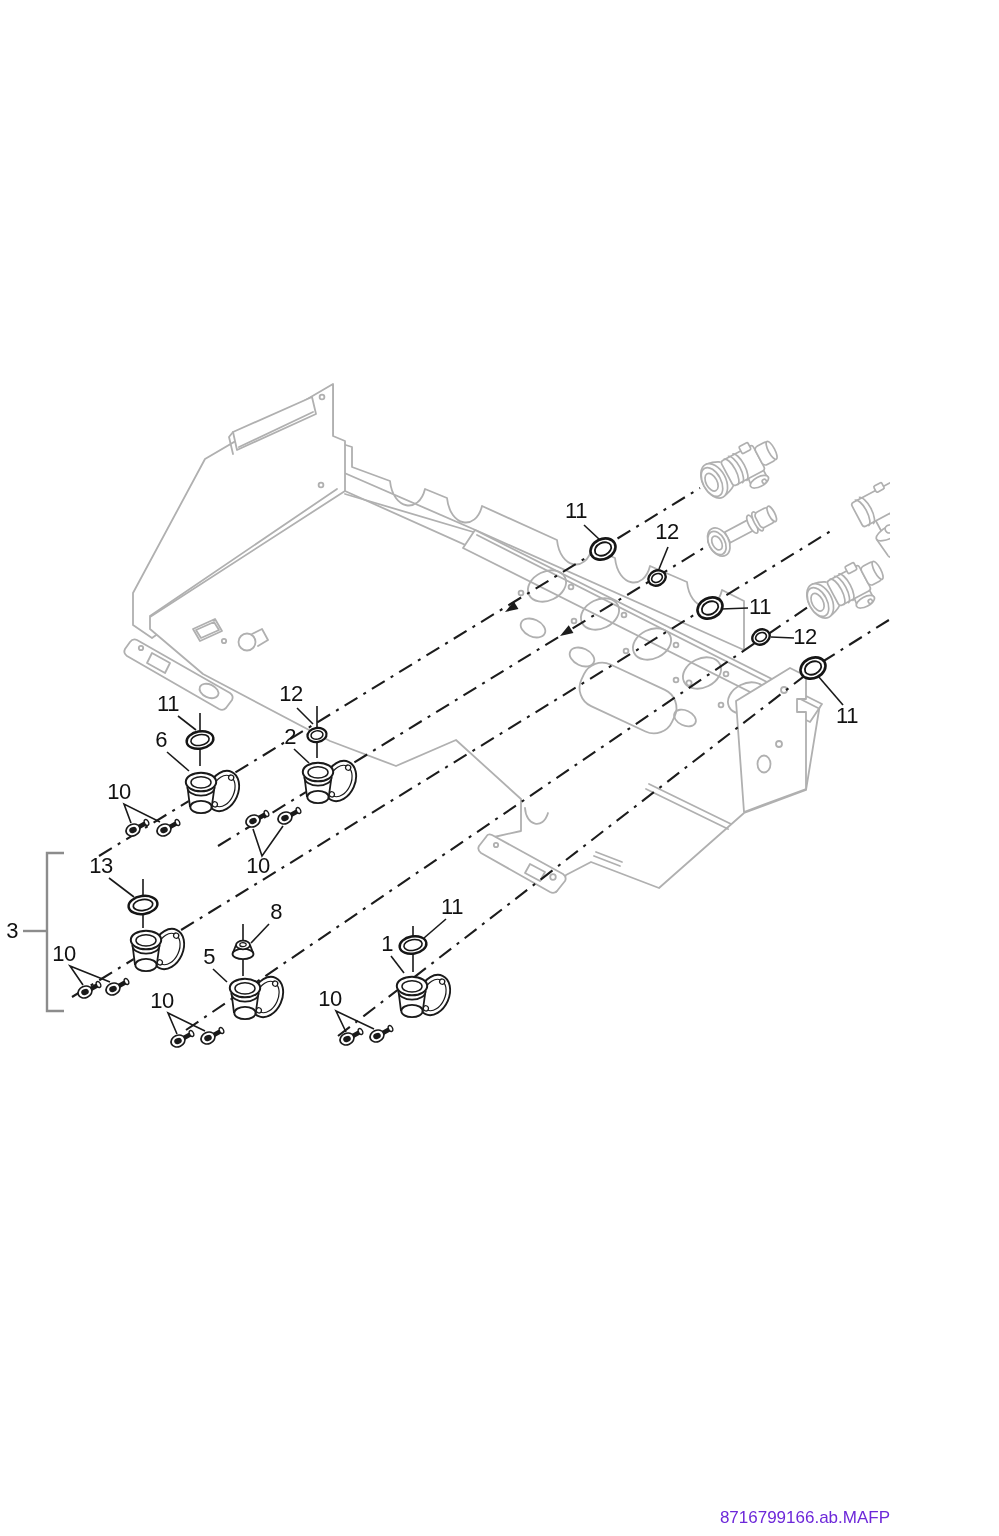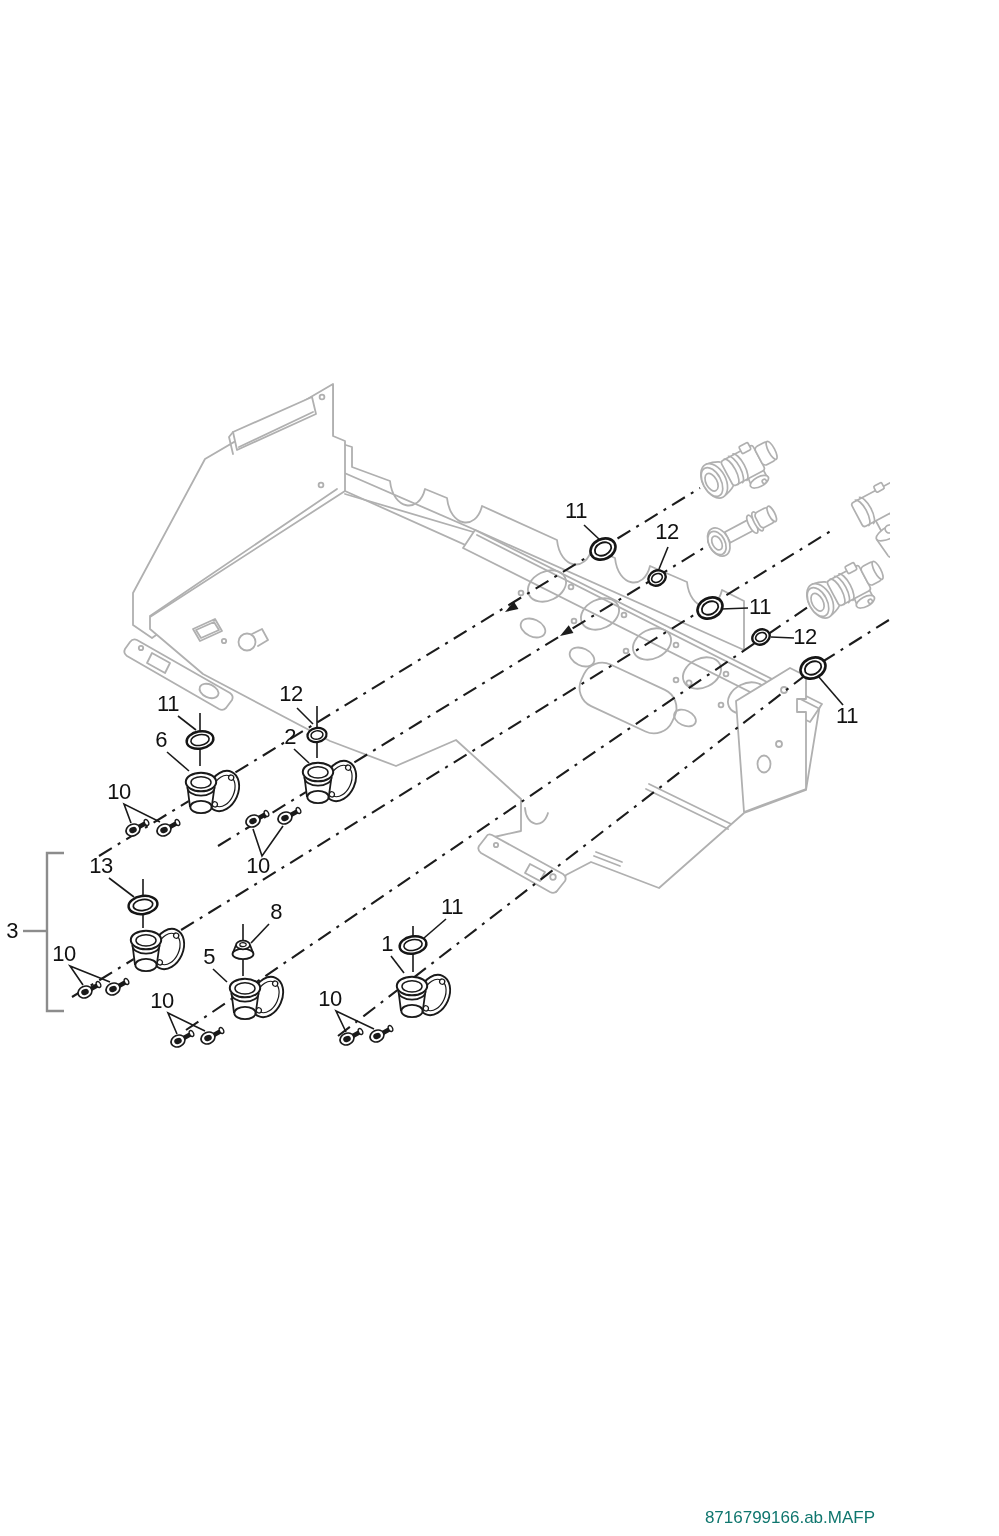--- a/index.html
+++ b/index.html
@@ -1,21 +1,21 @@
 <!DOCTYPE html>
 <html><head>
 <meta charset="utf-8">
 <style>
   html,body{margin:0;padding:0;background:#ffffff;}
   #page{position:relative;width:890px;height:1536px;background:#fff;overflow:hidden;
         font-family:"Liberation Sans", sans-serif;}
   #art{position:absolute;left:0;top:0;}
   .callout{position:absolute;transform:translate(-50%,-50%);font-size:22px;font-weight:400;
            color:#111;letter-spacing:-0.5px;white-space:nowrap;line-height:1;}
-  .footer{position:absolute;right:15px;top:1508px;font-size:17px;color:#0f766e;letter-spacing:0;}
+  .footer{position:absolute;right:0;top:1508px;font-size:17px;color:#6d28d9;letter-spacing:0;}
 </style>
 </head>
 <body>
 
 <div id="page">
 
 <svg id="art" width="999" height="1536" viewBox="0 0 999 1536">
 
   <defs>
 

